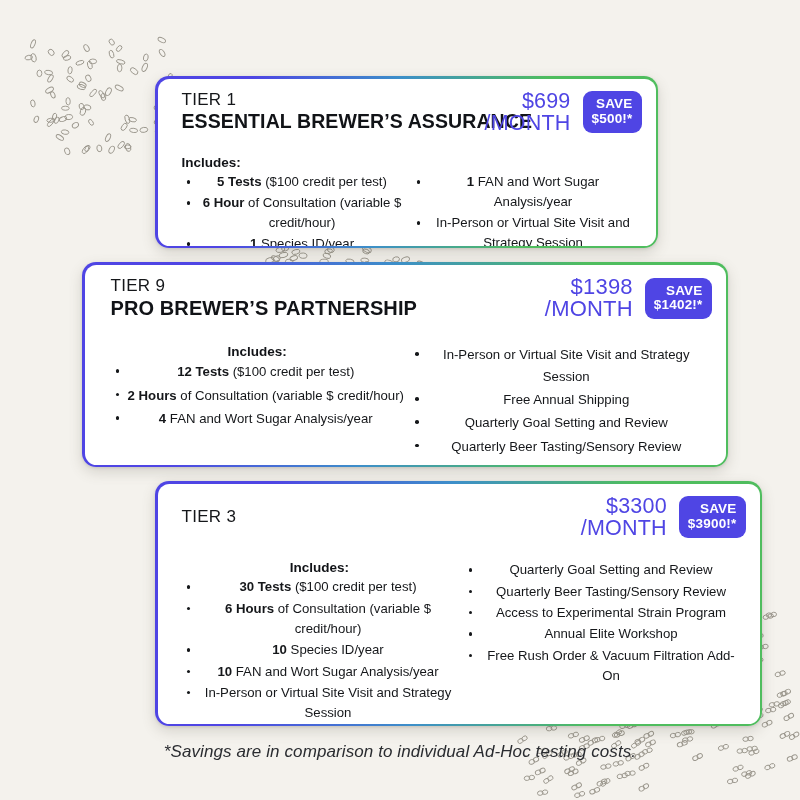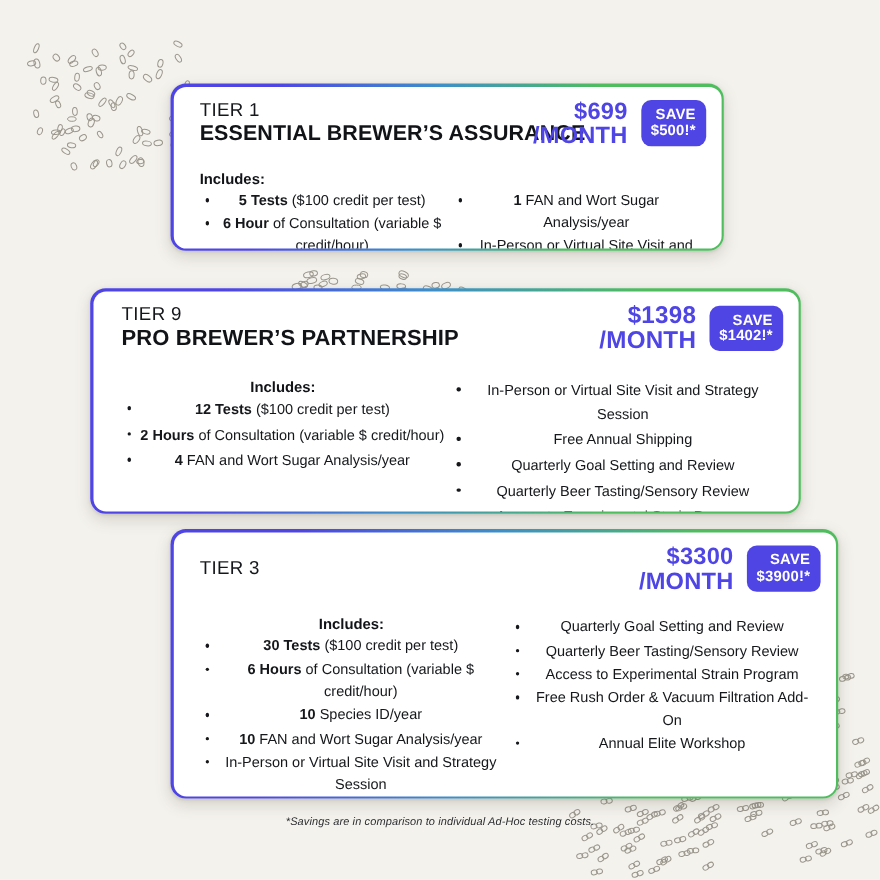--- a/index.html
+++ b/index.html
@@ -72,21 +72,21 @@
     color: #111317;
     letter-spacing: .1px;
     line-height: 1.2;
     white-space: nowrap;
   }
 
   .price-block {
     flex: 0 0 auto;
     text-align: right;
     color: #4F45E4;
-    font-weight: 700;
+    font-weight: 400;
     line-height: 1.04;
     margin-right: 12px;
     white-space: nowrap;
   }
   .price-amount { font-size: 21.5px; letter-spacing: .2px; }
   .price-period { font-size: 21.5px; letter-spacing: .2px; }
 
   .save-badge {
     flex: 0 0 auto;
     background: #4F45E4;
@@ -155,28 +155,28 @@
   
   .col-right ul.feat li { padding-left: 15px; }
   .col-right ul.feat li::before { left: 3px; }
 
   
   .footnote {
     position: absolute;
     left: 0;
     right: 0;
     text-align: center;
-    font-size: 10px;
+    font-size: 17px;
     font-style: italic;
     color: #2A2C30;
     letter-spacing: .1px;
   }
 
   
-  #card-tier-1 { left: 155px;  top: 76px;  width: 503px; height: 152px; }
+  #card-tier-1 { left: 155px;  top: 76px;  width: 503px; height: 172px; }
   #card-tier-2 { left: 82px;   top: 262px; width: 646px; height: 205px; }
   #card-tier-3 { left: 155px;  top: 481px; width: 607px; height: 245px; }
 
   #card-tier-2 .card-head { padding-left: 26px; }
   #card-tier-2 .tier-name { font-size: 20px; }
   #card-tier-2 .price-amount,
   #card-tier-2 .price-period { font-size: 22px; }
   #card-tier-2 .card-body { padding: 12px 20px 12px 26px; }
   #card-tier-2 ul.feat li { line-height: 1.62; margin-bottom: 2px; }
 
@@ -1005,22 +1005,22 @@
                 <li><b>10</b><span> Species ID/year</span></li>
                 <li><b>10</b><span> FAN and Wort Sugar Analysis/year</span></li>
                 <li><span>In-Person or Virtual Site Visit and Strategy Session</span></li>
               </ul>
           </div>
           <div class="col col-right">
             <ul class="feat">
                 <li><span>Quarterly Goal Setting and Review</span></li>
                 <li><span>Quarterly Beer Tasting/Sensory Review</span></li>
                 <li><span>Access to Experimental Strain Program</span></li>
+                <li><span>Annual Elite Workshop</span></li>
                 <li><span>Free Rush Order &amp; Vacuum Filtration Add-On</span></li>
-                <li><span>Annual Elite Workshop</span></li>
               </ul>
           </div>
         </div>
       </div>
     </div>
   </div>
 
   <div class="footnote">*Savings are in comparison to individual Ad-Hoc testing costs.</div>
 
 </div>

